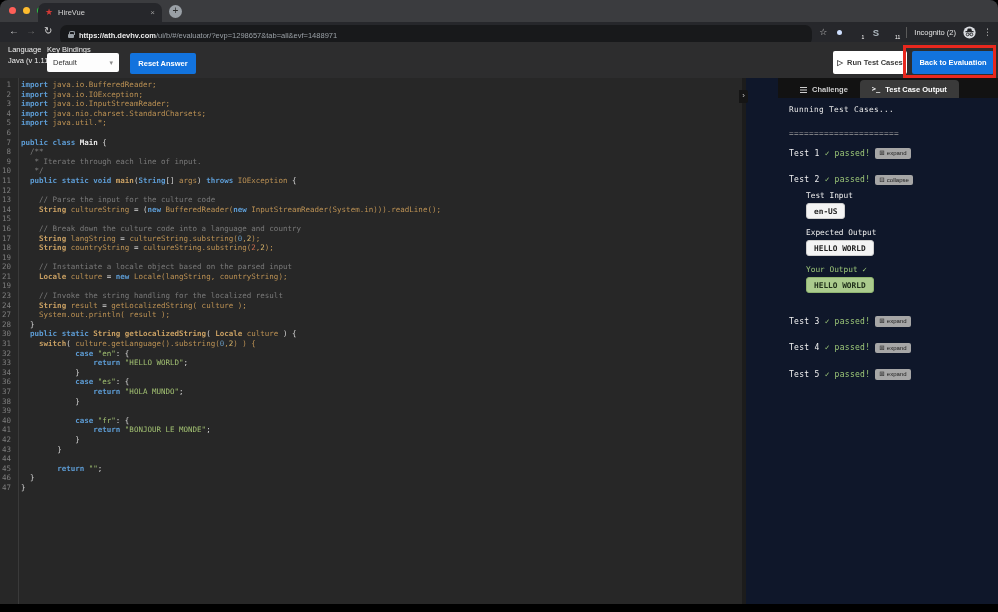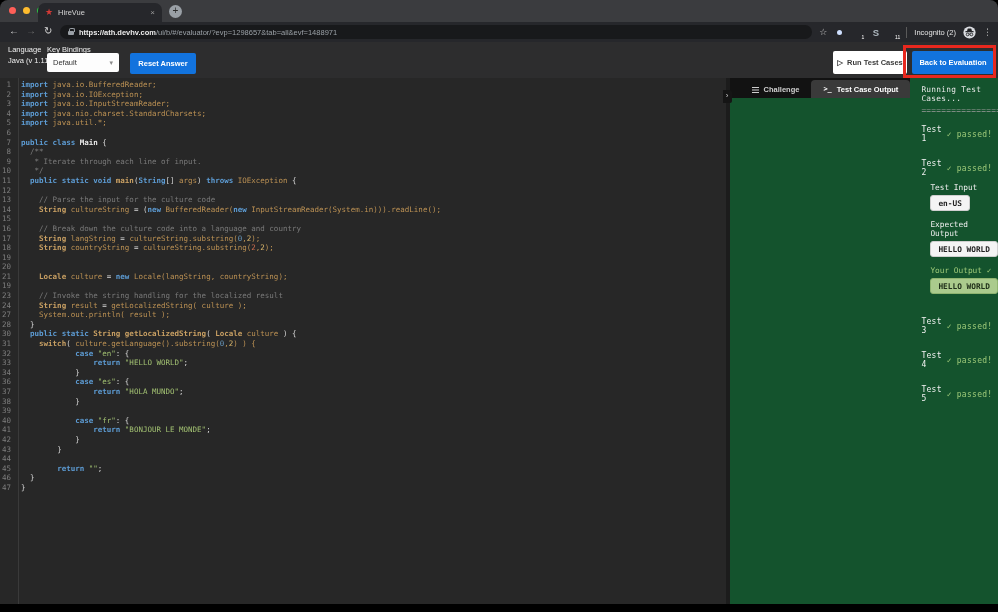--- a/index.html
+++ b/index.html
@@ -19,21 +19,21 @@
   .favicon { color:#d43a36; font-size:9px; line-height:1; }
   .btab-title { color:#d4d4d4; font-size:7.5px; flex:1; white-space:nowrap; overflow:hidden; }
   .btab-close { color:#9a9a9a; font-size:8px; }
   .newtab { position:absolute; left:169px; top:5px; width:13px; height:13px; border-radius:50%;
             background:#9aa0a6; color:#2b2b2b; font-size:10px; line-height:12px; text-align:center; }
 
   .urlbar { position:absolute; left:0; top:22px; width:998px; height:20px; background:#26272b; }
   .navic { position:absolute; top:3px; font-size:10px; color:#d8d8d8; }
   .navic.dim { color:#6e6e6e; }
   .omnibox { position:absolute; left:60px; top:3px; width:752px; height:14px; background:#18191b;
-             border-radius:7px; display:flex; align-items:center; padding:4px 8px; gap:5px; }
+             border-radius:7px; display:flex; align-items:center; padding:10px 8px; gap:5px; }
   .lock { position:relative; width:6px; height:4px; background:#9aa0a6; border-radius:1px; margin-top:2px; }
   .lock:before { content:""; position:absolute; left:1px; top:-3px; width:4px; height:3px;
                  border:1px solid #9aa0a6; border-bottom:none; border-radius:2px 2px 0 0; }
   .url { font-size:7.5px; white-space:nowrap; overflow:hidden; }
   .url .dom { color:#ececec; font-weight:bold; }
   .url .path { color:#9aa0a6; }
   .chrome-right { position:absolute; right:6px; top:2px; height:16px; display:flex; align-items:center; gap:7px; }
   .star { color:#c7c7c7; font-size:9px; }
   .ext { position:relative; width:11px; height:11px; }
   .ext .badge { position:absolute; right:-2px; bottom:-2px; font-size:5px; color:#fff;
@@ -70,42 +70,42 @@
   .gutter-bg { position:absolute; left:0; top:0; bottom:0; width:19px; border-right:1px solid #3a3a3a; }
   .code-lines { position:relative; padding-top:2px; }
   .cl { display:flex; }
   .ln { width:15px; flex:0 0 15px; text-align:right; padding-right:4px; color:#7d7d7d; }
   .lc { padding-left:6px; white-space:pre; }
 
   .divider { position:relative; width:4px; background:#1c1c1c; }
   .divider-handle { position:absolute; left:-3px; top:12px; width:9px; height:13px; background:#151515;
                     color:#c9c9c9; font-size:8px; line-height:12px; text-align:center; border-radius:0 2px 2px 0; }
 
-  .panel { flex:1; background:#14532d; display:flex; flex-direction:row; }
+  .panel { flex:1; background:#0f172a; display:flex; flex-direction:column;padding-left:32px; }
   .panel-header { height:20px; background:#121212; display:flex; align-items:flex-end; padding-left:10px; }
   .ptab { height:17px; display:flex; align-items:center; gap:5px; padding:0 12px;
           font-size:7.5px; font-weight:bold; color:#cfcfcf; }
   .ptab.active { background:#3a3a3a; color:#fff; border-radius:4px 4px 0 0; height:18px; }
   .lines-icon { display:inline-block; width:7px; height:1px; background:currentColor;
                 box-shadow:0 2.5px 0 currentColor, 0 5px 0 currentColor; margin-top:-5px; }
   .term-icon { font-family:"DejaVu Sans Mono", monospace; font-size:7px; font-weight:bold; }
 
   .panel-body { flex:1; padding:7px 0 0 11px; font-family:"DejaVu Sans Mono", monospace;
                 color:#e8e8e8; font-size:7.8px; overflow:hidden; }
-  .running { margin-bottom:3px; letter-spacing:.3px; }
+  .running { margin-bottom:15px; letter-spacing:.3px; }
   .eqline { color:#9a9a9a; margin-bottom:10px; letter-spacing:.3px; }
   .test-row { display:flex; align-items:center; gap:5px; margin-bottom:16px; font-size:8px; }
   .t-name { color:#f2f2f2; letter-spacing:.3px; }
   .t-pass { color:var(--green,#9ec979); letter-spacing:.3px; }
   .t-check { color:var(--green,#9ec979); }
   .t-badge { background:#a6a6a6; color:#1d1d1d; border-radius:2px; font-size:6px;
              padding:1px 4px 1.5px; display:flex; align-items:center; gap:2px;
              font-family:"Liberation Sans", sans-serif; }
   .t-badge .bic { font-size:6.5px; }
-  .test-detail { margin:-10px 0 14px 9px; }
+  .test-detail { margin:-10px 0 14px 17px; }
   .d-label { margin-bottom:3px; color:#efefef; }
   .d-label.green { color:var(--green,#9ec979); }
   .d-box { display:inline-block; font-weight:bold; font-size:7.8px; border-radius:3px;
            padding:2.5px 7px; margin-bottom:9px; }
   .d-box.white { background:#f4f4f4; color:#222; border:1px solid #cfcfcf; }
   .d-box.green { background:#abcb8d; color:#20301a; border:1px solid #8fb470; }
 
   .bottom-strip { position:absolute; left:0; top:604px; width:998px; height:8px; background:#000; }
 </style>
 </head>
@@ -247,20 +247,21 @@
           <div class="cl">
             <span class="ln">18</span>
             <span class="lc"><span style="color: rgb(189, 146, 84);">    </span><span style="color: rgb(201, 160, 99); font-weight: bold;">String </span><span style="color: rgb(189, 146, 84);">countryString </span><span style="color: rgb(214, 214, 214);">= </span><span style="color: rgb(189, 146, 84);">cultureString.substring(</span><span style="color: rgb(198, 106, 77);">2</span><span style="color: rgb(189, 146, 84);">,</span><span style="color: rgb(212, 178, 106);">2</span><span style="color: rgb(189, 146, 84);">);</span></span>
           </div>
           <div class="cl">
             <span class="ln">19</span>
             <span class="lc"> </span>
           </div>
           <div class="cl">
             <span class="ln">20</span>
+            <span class="lc"><span style="color: rgb(122, 122, 122);">    // Instantiate a locale object based on the parsed input</span></span>
           </div>
           <div class="cl">
             <span class="ln">21</span>
             <span class="lc"><span style="color: rgb(189, 146, 84);">    </span><span style="color: rgb(201, 160, 99); font-weight: bold;">Locale </span><span style="color: rgb(189, 146, 84);">culture </span><span style="color: rgb(214, 214, 214);">= </span><span style="color: rgb(93, 156, 212); font-weight: bold;">new </span><span style="color: rgb(189, 146, 84);">Locale(langString, countryString);</span></span>
           </div>
           <div class="cl">
             <span class="ln">19</span>
             <span class="lc"> </span>
           </div>
           <div class="cl">

